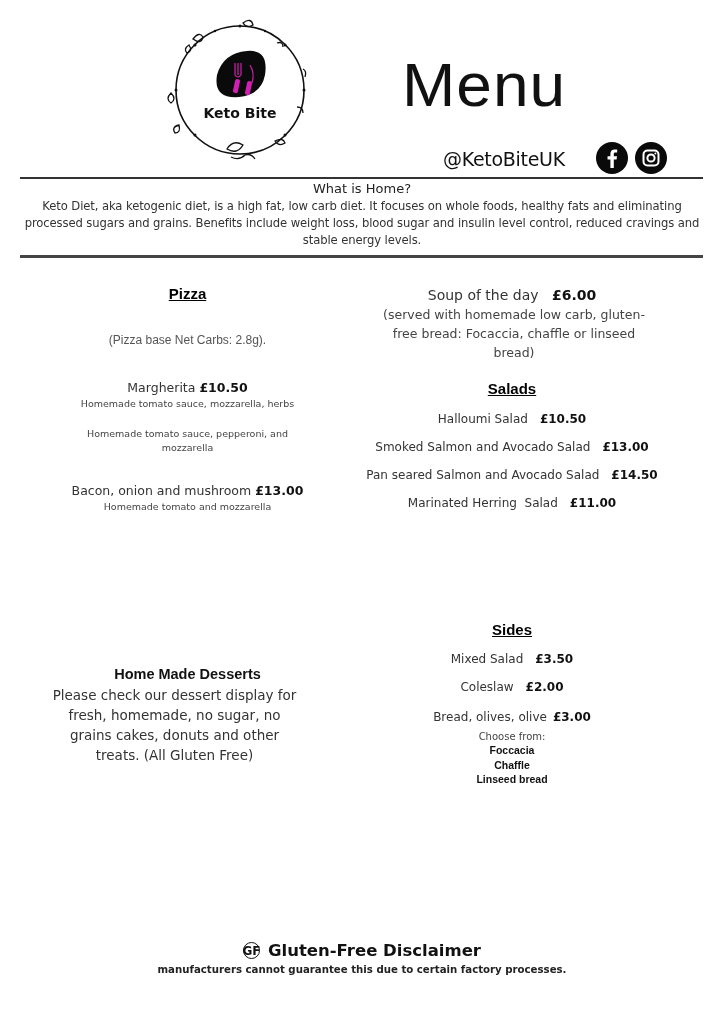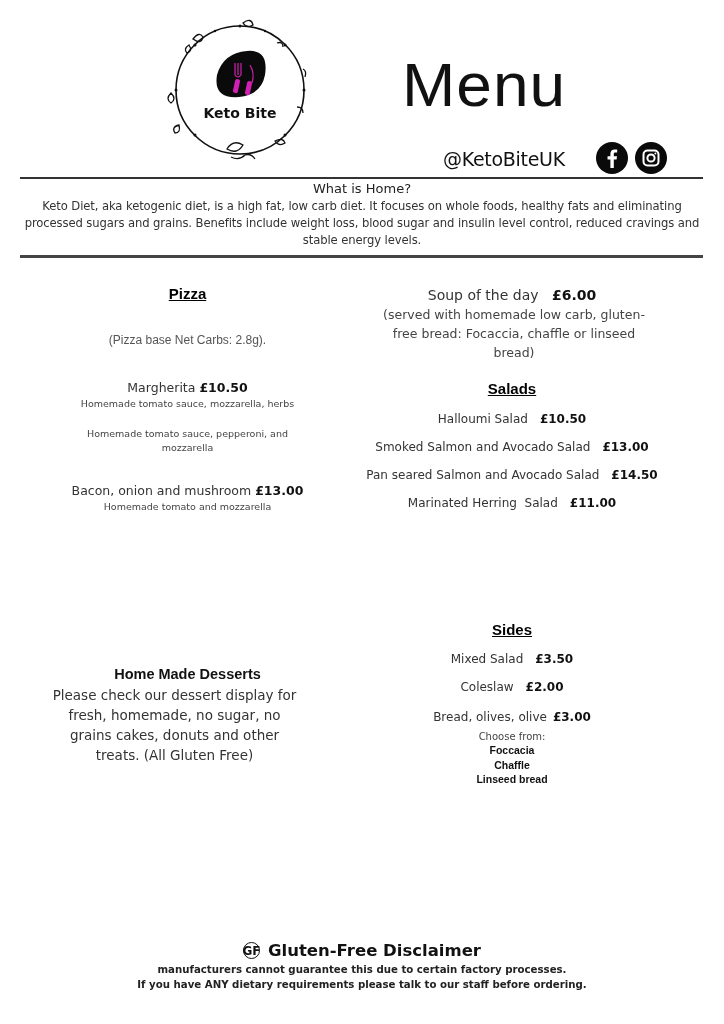--- a/index.html
+++ b/index.html
@@ -172,14 +172,13 @@
 
 <div id="desserts-title" class="abs center">Home Made Desserts</div>
 <div id="desserts-body" class="abs center">Please check our dessert display for fresh, homemade, no sugar, no grains cakes, donuts and other treats. (All Gluten Free)</div>
 
 <div id="disclaimer-title" class="abs">
   <span id="gf-icon">GF</span>
   <span>Gluten-Free Disclaimer</span>
 </div>
 <div id="disclaimer-body" class="abs center">
   <div>manufacturers cannot guarantee this due to certain factory processes.</div>
-  <div>If you have ANY dietary requirements please talk to our staff before ordering.</div>
 </div>
 
 </body></html>

